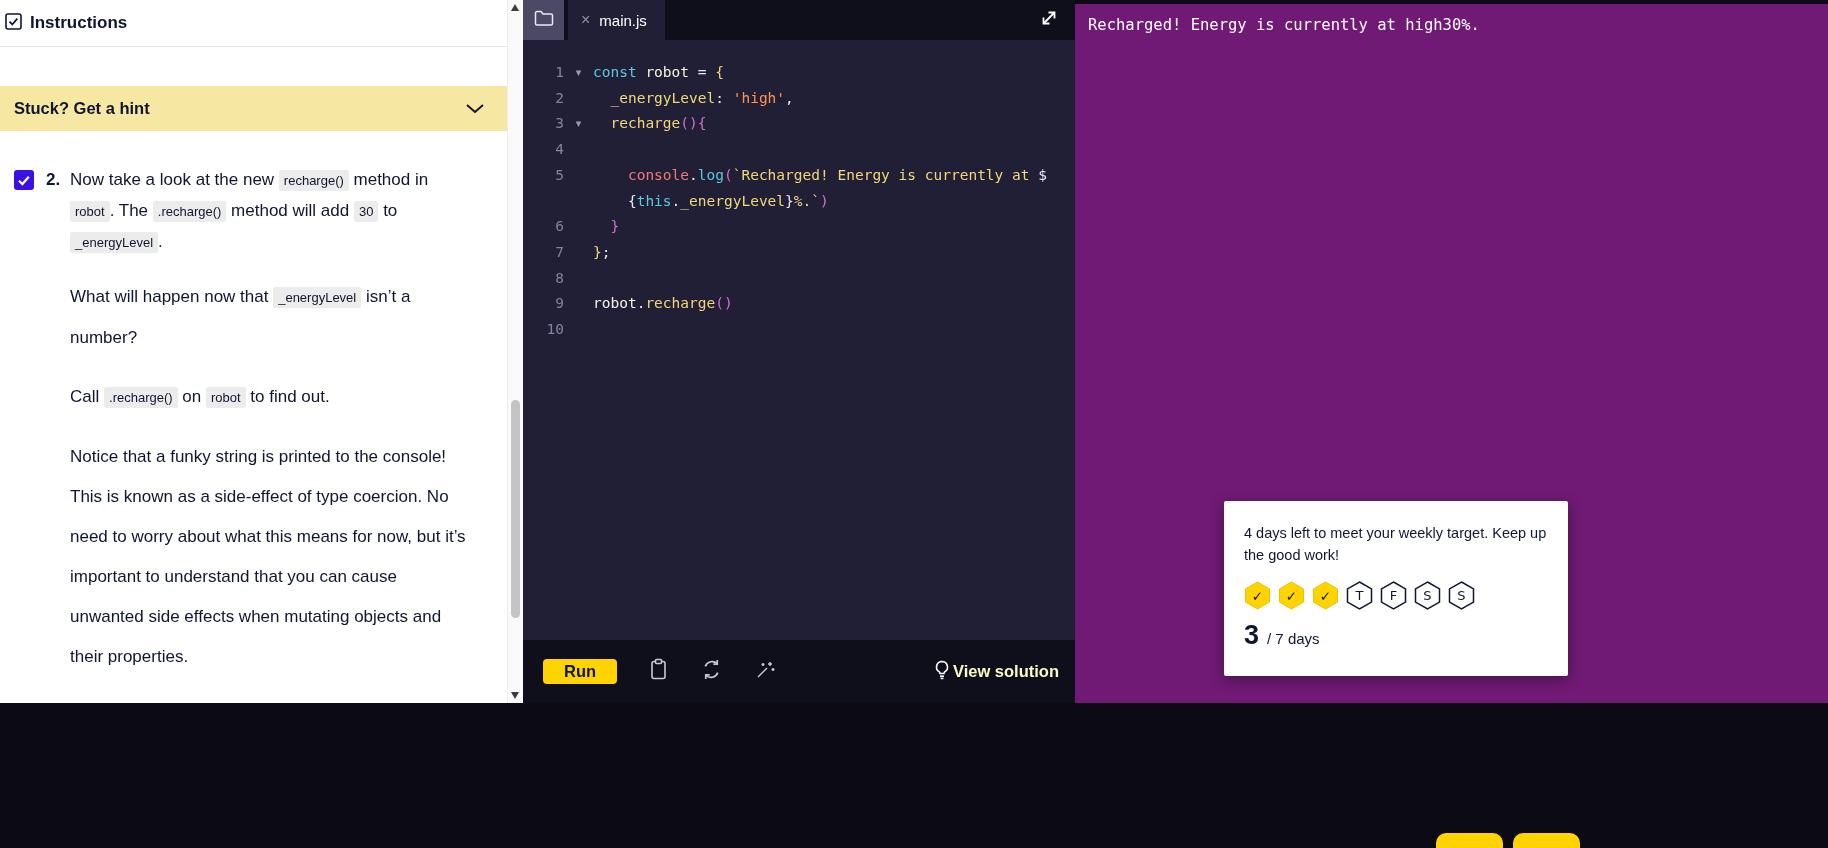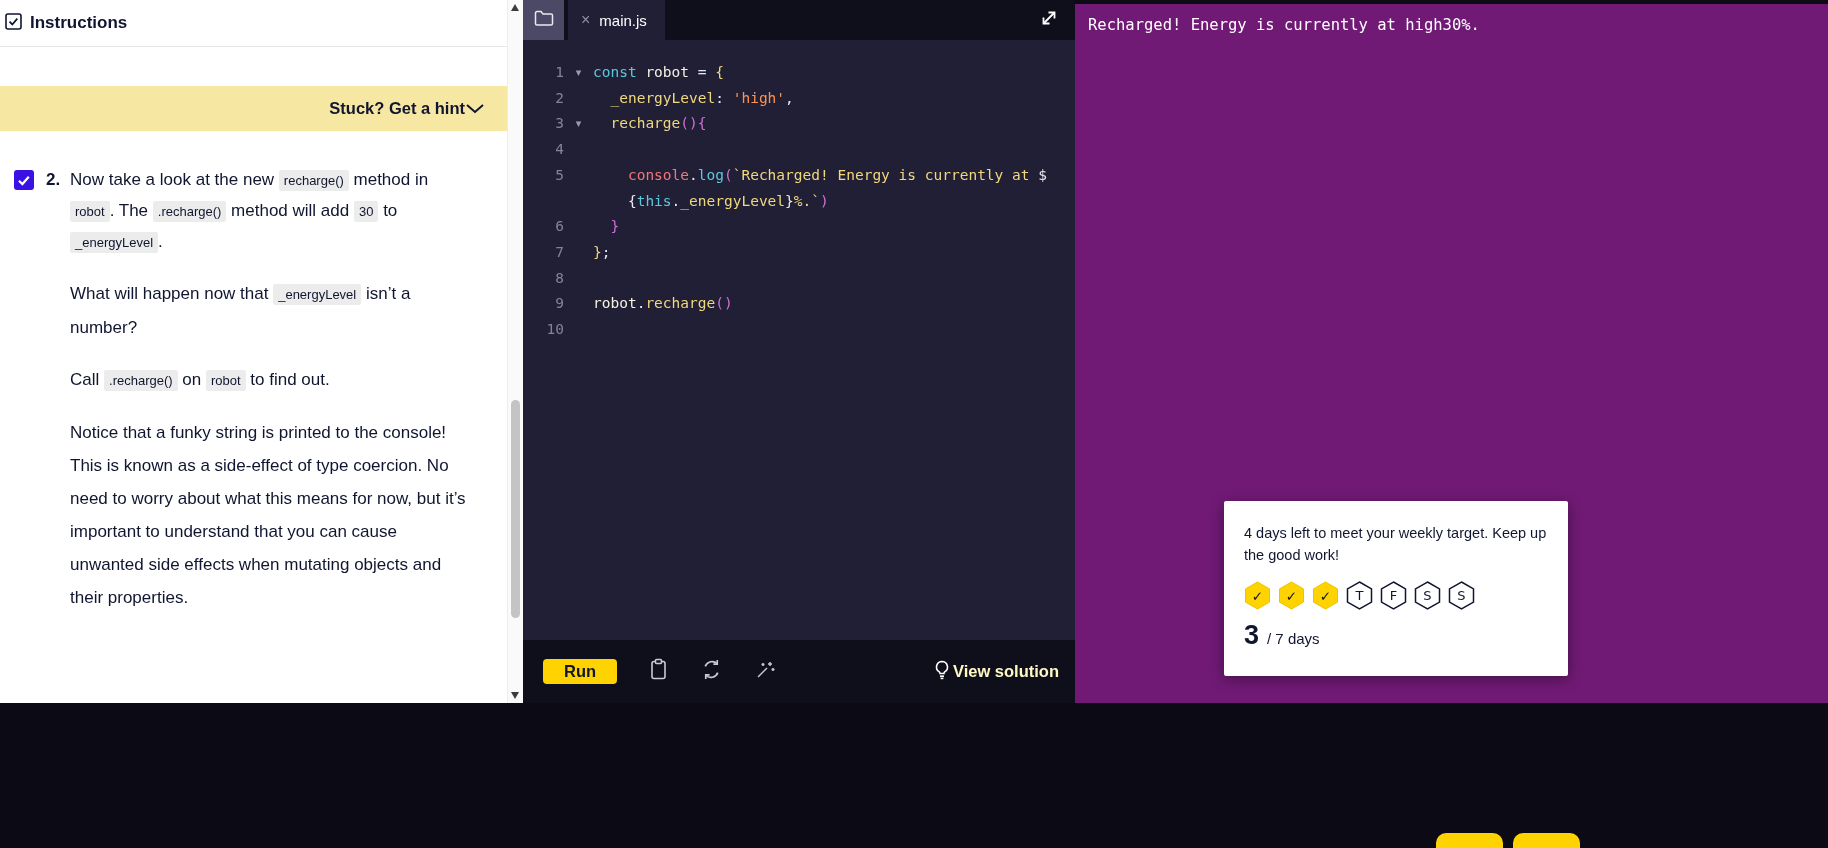--- a/index.html
+++ b/index.html
@@ -5,27 +5,27 @@
   * { box-sizing: border-box; }
   body { margin:0; background:#0c0b15; }
   #app { position:relative; width:1828px; height:848px; overflow:hidden;
          background:#0c0b15; font-family:"Liberation Sans", sans-serif; }
 
   
   .left-panel { position:absolute; left:0; top:0; width:523px; height:703px; background:#fff; color:#10162f; }
   .lp-header { height:47px; border-bottom:1px solid #e6e6e6; display:flex; align-items:center; gap:8px; padding-left:5px; }
   .lp-title { font-weight:bold; font-size:17px; }
   .hint-banner { position:absolute; top:86px; left:0; width:507px; height:45px; background:#f6e7a2;
-                 display:flex; align-items:center; justify-content:flex-end; padding:0 22px 0 14px; cursor:pointer; }
+                 display:flex; align-items:center; justify-content:space-between; padding:0 22px 0 14px; cursor:pointer; }
   .hint-label { font-weight:bold; font-size:16.5px; }
   .lp-content { position:absolute; top:165px; left:0; width:507px; }
   .task { position:relative; padding:0 34px 0 70px; font-size:17px; line-height:30px; }
   .task-checkbox { position:absolute; left:14px; top:5px; cursor:pointer; }
   .task-number { position:absolute; left:46px; top:0; font-weight:bold; }
-  .para { margin:19px 0 0 0; padding:0 34px 0 70px; font-size:17px; line-height:33px; }
+  .para { margin:19px 0 0 0; padding:0 34px 0 70px; font-size:17px; line-height:40px; }
   .inline-code { font-family:Liberation Sans, sans-serif; font-size:13px; background:#ececec;
                  padding:3px 5px; border-radius:2px; white-space:nowrap; }
   .concept-row { position:absolute; top:629px; left:0; width:507px; height:52px; background:#f6f6f6;
                  border-top:1px solid #e2e2e2; border-bottom:1px solid #e2e2e2;
                  display:flex; align-items:center; gap:9px; padding-left:5px; cursor:pointer; }
   .concept-label { font-weight:bold; font-size:16.5px; }
 
   .scrollbar { position:absolute; top:0; left:507px; width:16px; height:703px; background:#fafafa; border-left:1px solid #ededed; }
   .sb-up { position:absolute; top:4px; left:3px; width:0; height:0;
            border-left:4.5px solid transparent; border-right:4.5px solid transparent; border-bottom:7px solid #3c3c3c; cursor:pointer; }

